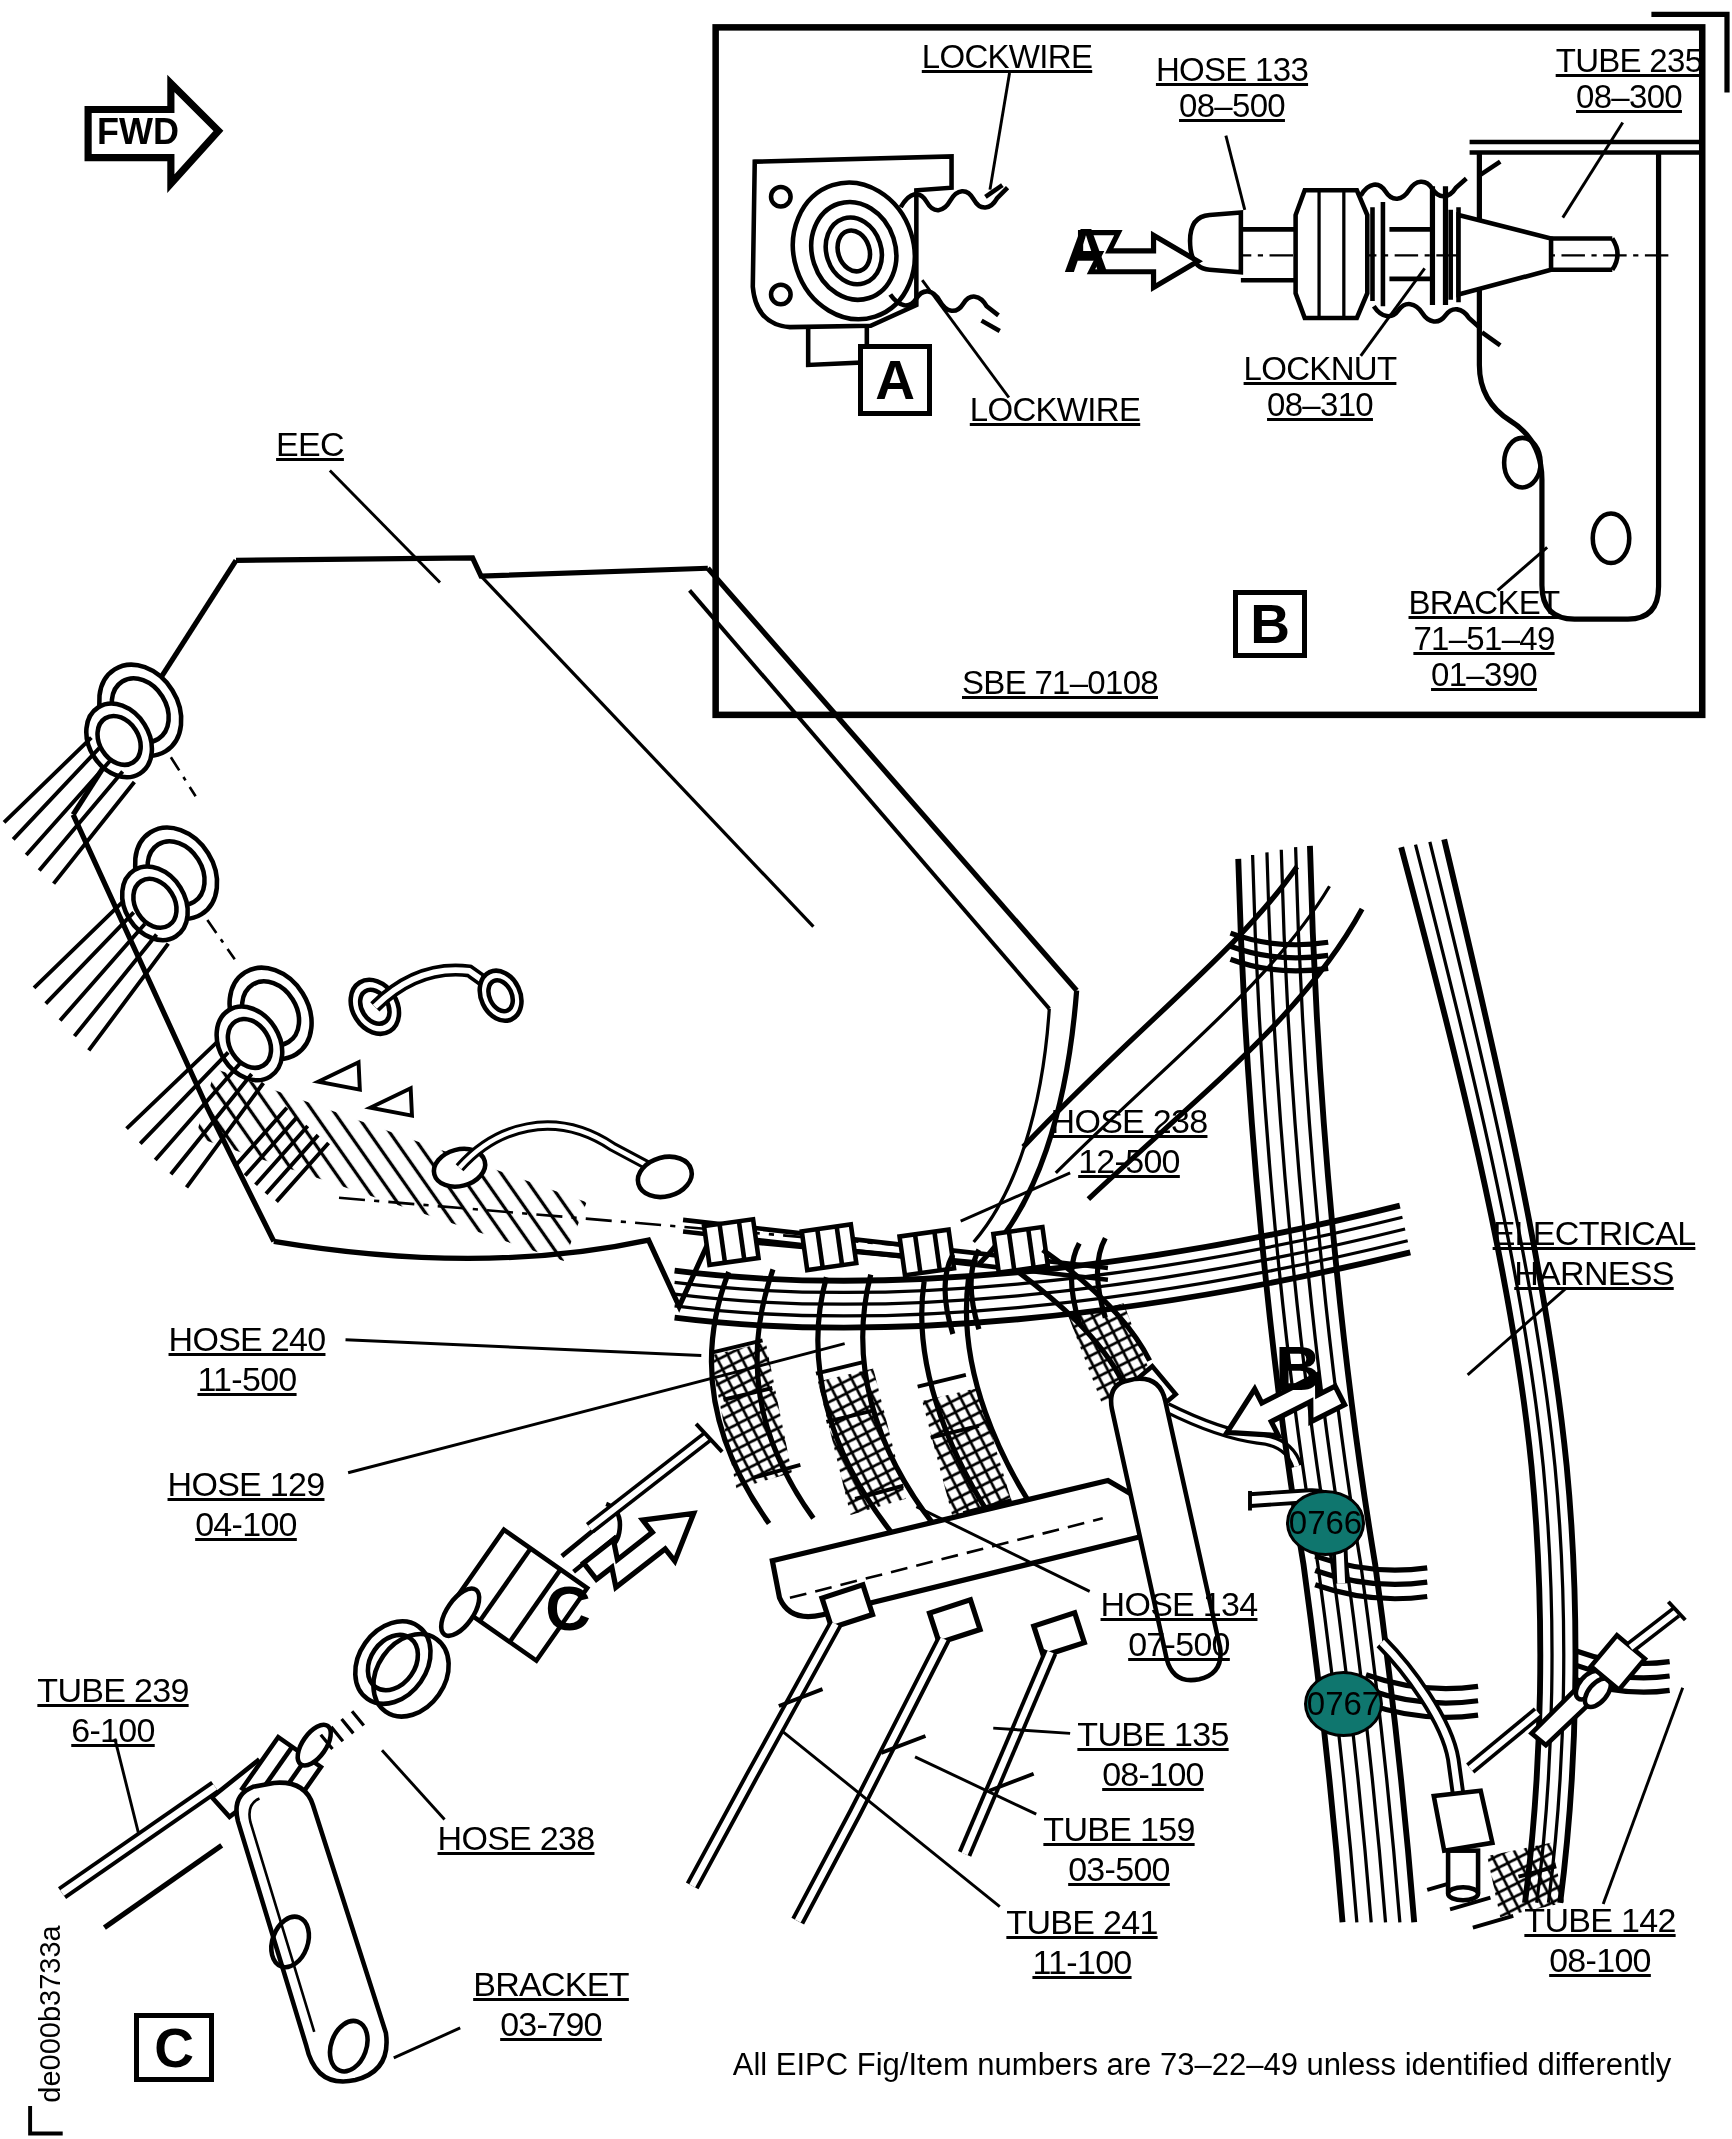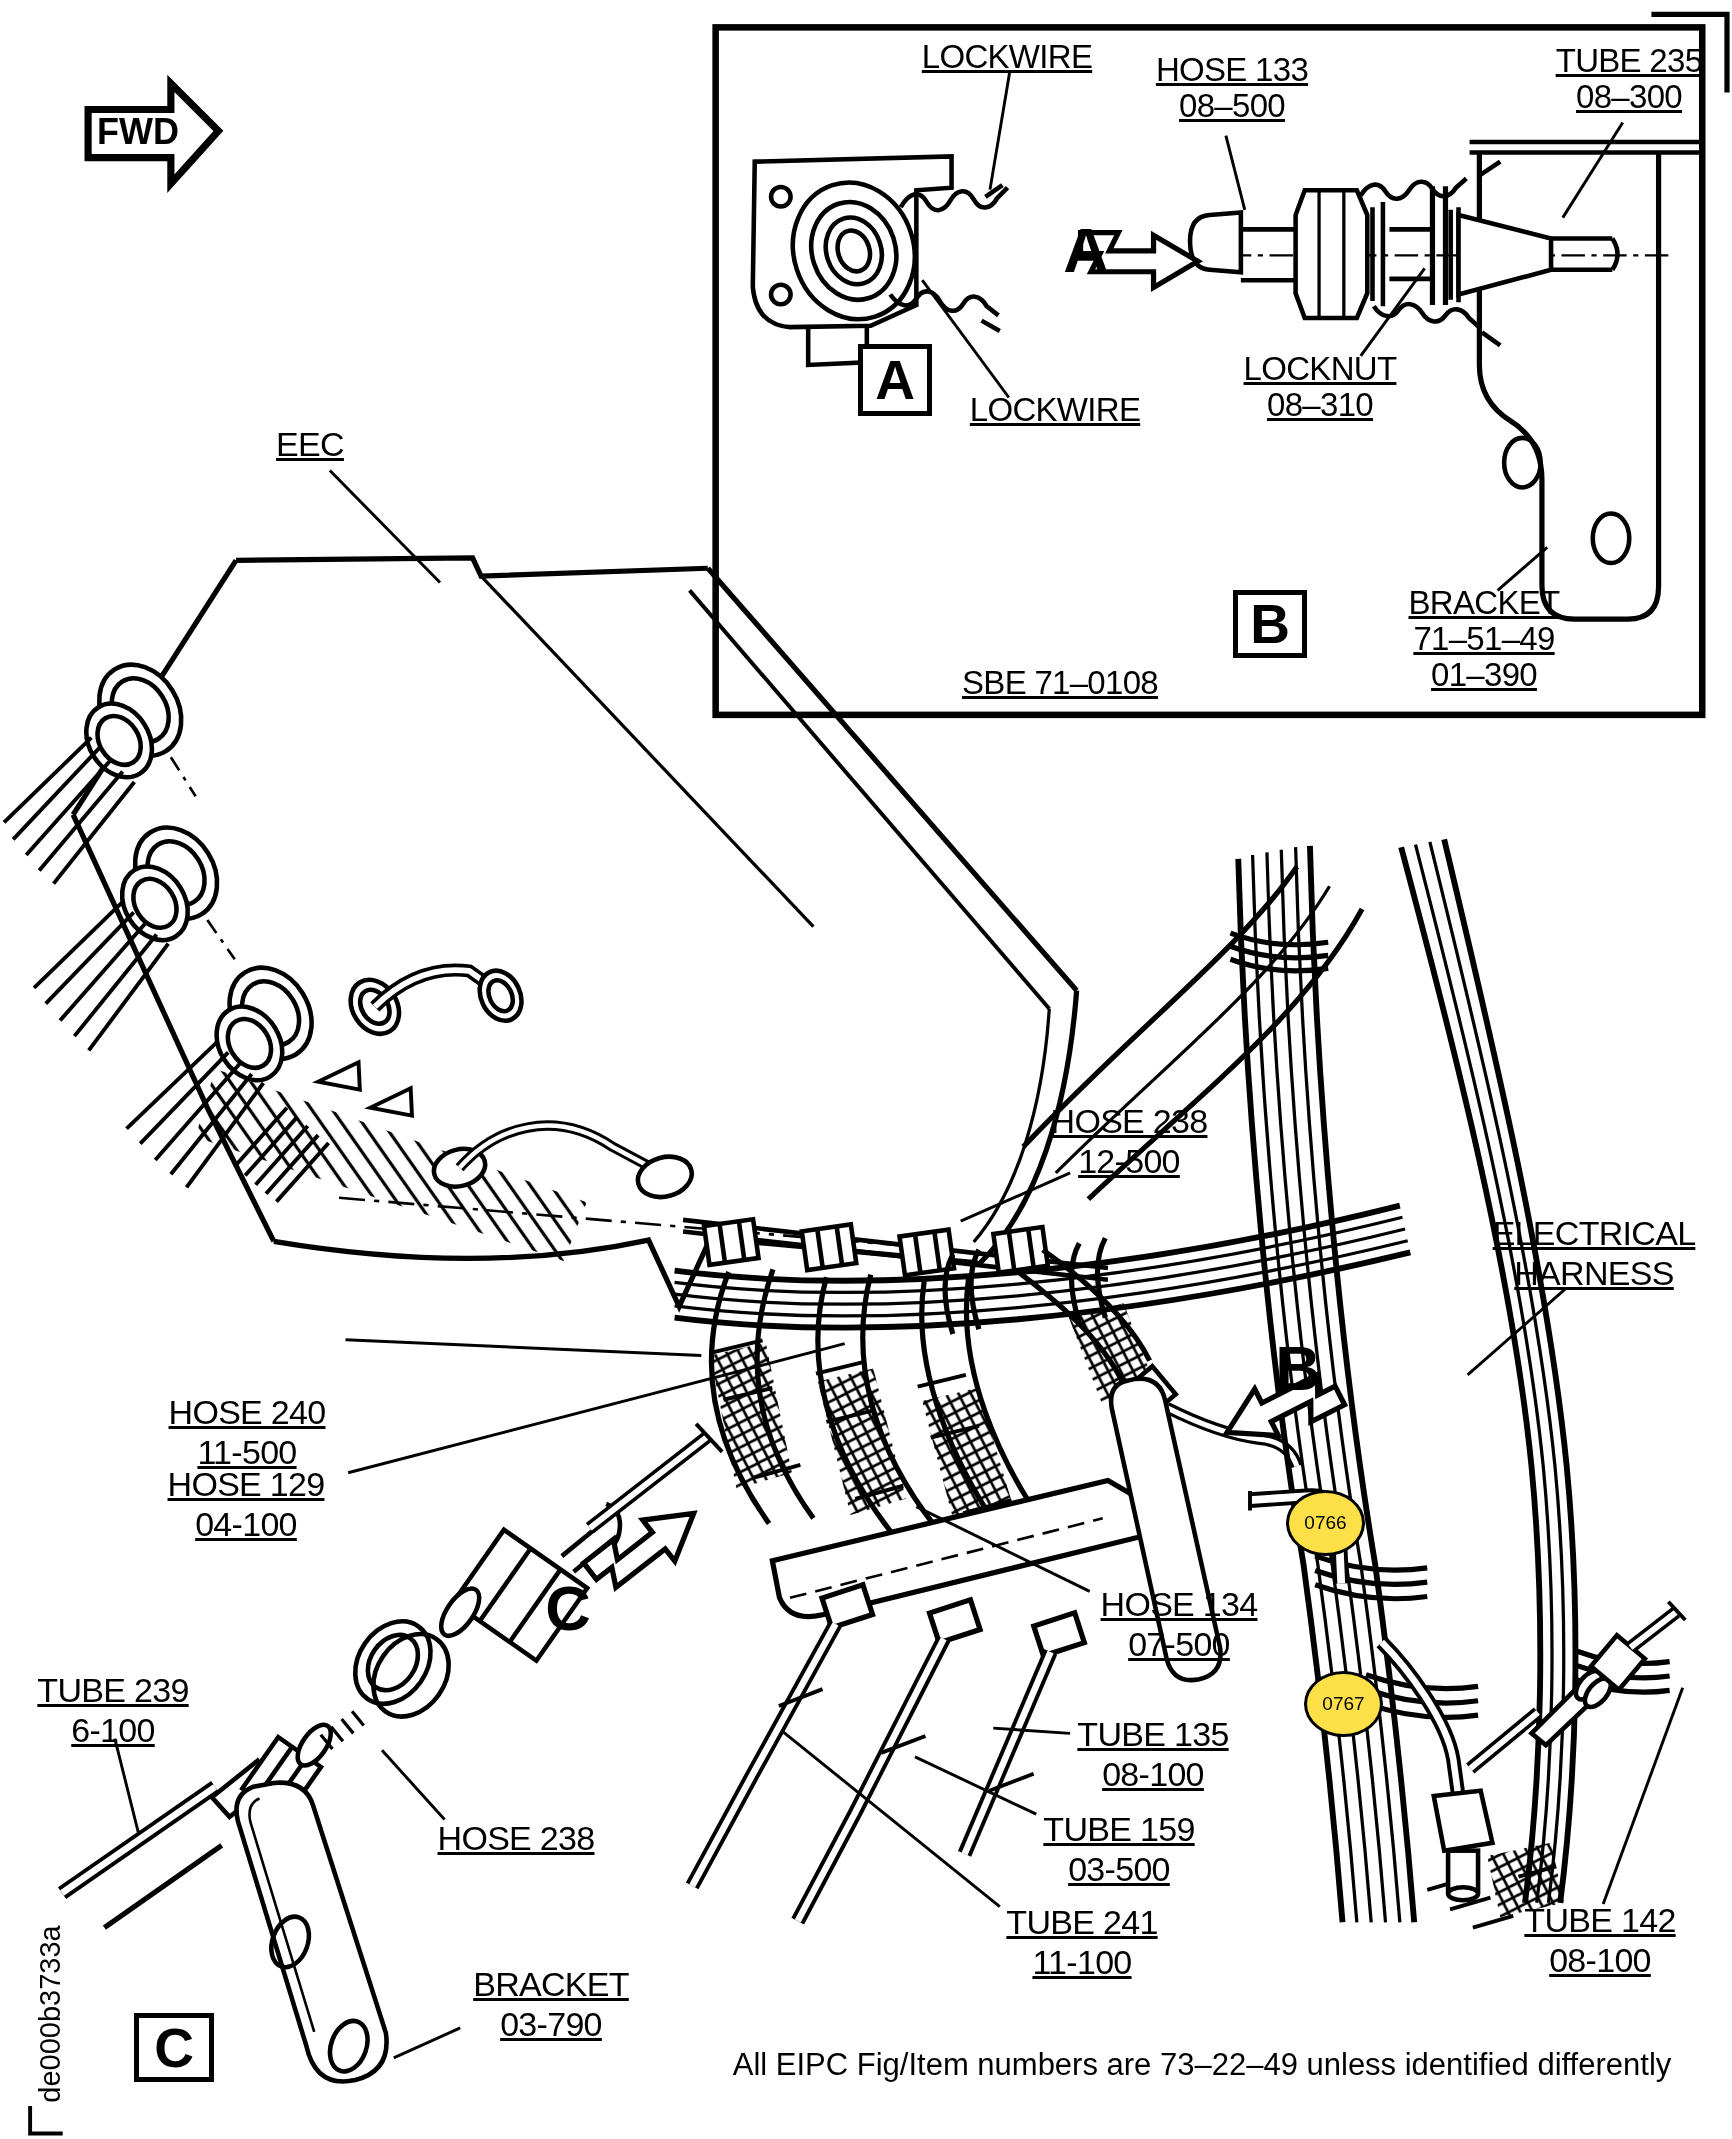--- a/index.html
+++ b/index.html
@@ -8,21 +8,21 @@
   svg{position:absolute;left:0;top:0;}
   .lbl{position:absolute;transform:translateX(-50%);text-align:center;
        font-size:34px;line-height:40px;letter-spacing:-0.7px;white-space:nowrap;text-decoration:underline;}
   .lbl .ln{display:block;}
   .small{font-size:33px;line-height:36px;}
   .letter{position:absolute;transform:translate(-50%,-50%);font-size:63px;font-weight:bold;}
   .fwd{position:absolute;transform:translate(-50%,-50%);font-size:36px;font-weight:bold;letter-spacing:0;}
   .boxletter{position:absolute;border:5.9px solid #000;display:flex;align-items:center;
        justify-content:center;font-weight:bold;font-size:55px;background:#fff;}
   .circ{position:absolute;border:3.9px solid #000;border-radius:50%;display:flex;
-       align-items:center;justify-content:center;font-size:19px;background:#fde047;}
+       align-items:center;justify-content:center;font-size:33px;background:#0f766e;}
   .sideways{position:absolute;transform:translate(-50%,-50%) rotate(-90deg);
        font-size:29px;letter-spacing:0;white-space:nowrap;}
   .footnote{position:absolute;transform:translateX(-50%);font-size:31px;white-space:nowrap;}
 </style>
 </head>
 <body>
 
 <div id="page">
 
 <svg width="1733" height="2140" viewBox="0 0 2659 3284">
@@ -397,21 +397,21 @@
 
 <div class="lbl" style="left:310px;top:424px">EEC</div>
 <div class="lbl" style="left:1129px;top:1101px">
   <span class="ln">HOSE 238</span>
   <span class="ln">12-500</span>
 </div>
 <div class="lbl" style="left:1594px;top:1213px">
   <span class="ln">ELECTRICAL</span>
   <span class="ln">HARNESS</span>
 </div>
-<div class="lbl" style="left:247px;top:1392px">
+<div class="lbl" style="left:247px;top:1319px">
   <span class="ln">HOSE 240</span>
   <span class="ln">11-500</span>
 </div>
 <div class="lbl" style="left:246px;top:1464px">
   <span class="ln">HOSE 129</span>
   <span class="ln">04-100</span>
 </div>
 <div class="lbl" style="left:1179px;top:1584px">
   <span class="ln">HOSE 134</span>
   <span class="ln">07-500</span>

